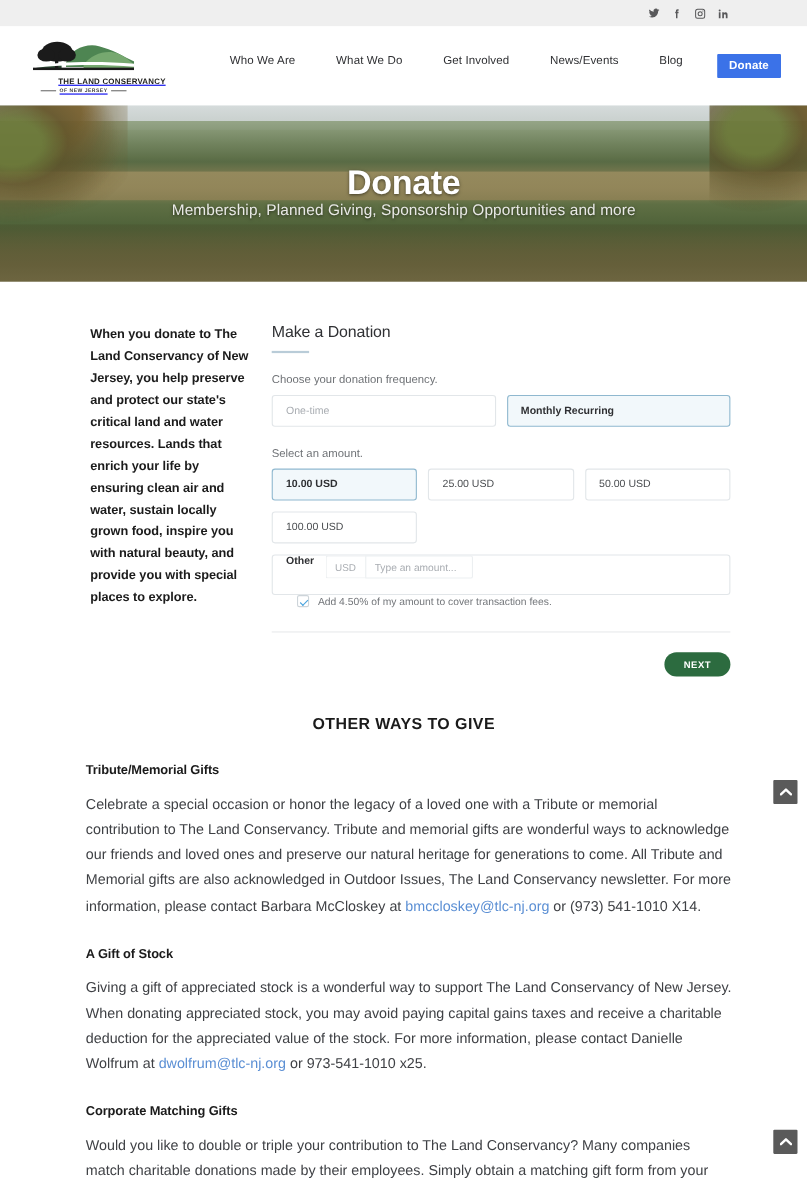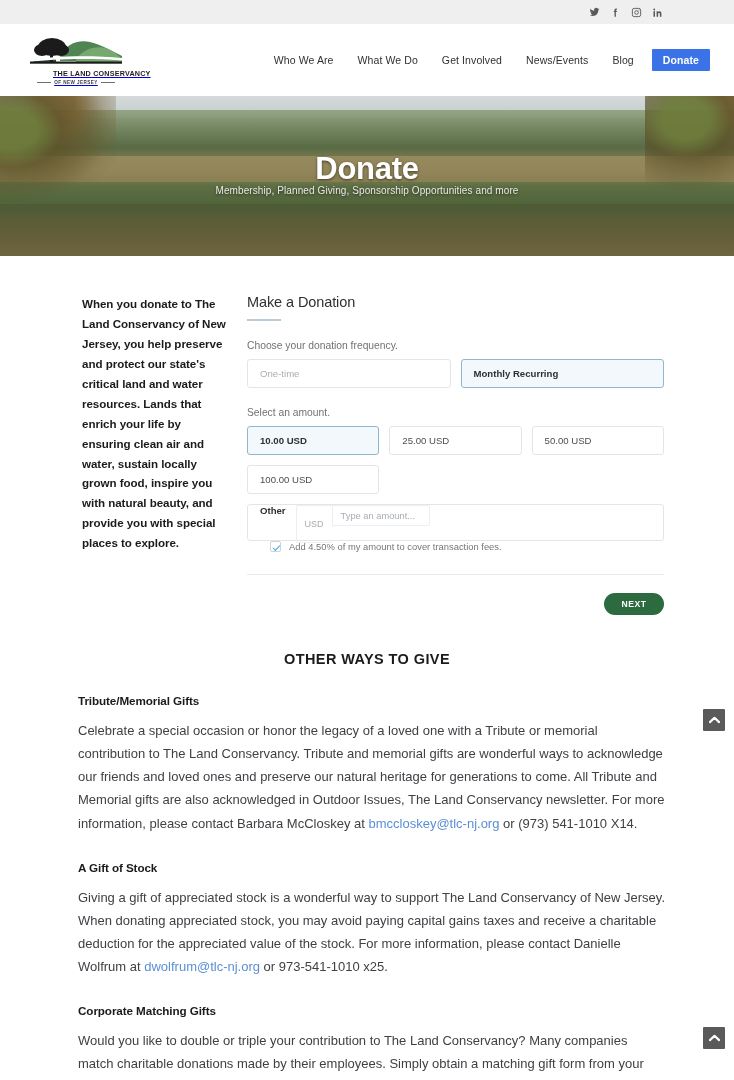--- a/index.html
+++ b/index.html
@@ -42,21 +42,21 @@
   .logo-sub {
     display: flex; align-items: center; justify-content: center; gap: 3px;
     margin-top: 2px;
   }
   .logo-sub .ln { height: 1px; width: 14px; background: #6f6f6f; }
   .logo-sub span.t {
     font-size: 4.6px; letter-spacing: .45px; color: #3a3a3a; font-weight: 700;
     white-space: nowrap;
   }
 
-  .nav { margin-left: auto; display: flex; align-items: center; gap: 0; }
+  .nav { margin-left: auto; display: flex; gap: 13px; }
   .nav a {
     font-size: 10.5px; color: #2f3033; text-decoration: none;
     padding: 0 12px; letter-spacing: .1px; white-space: nowrap;
   }
   .nav a.donate {
     background: #3b72e8; color: #fff; font-weight: 700;
     padding: 5px 11px; margin-left: 6px; border-radius: 1px;
   }
 
   
@@ -95,21 +95,21 @@
   }
   .hero .inner {
     position: absolute; inset: 0; display: flex; flex-direction: column;
     align-items: center; justify-content: center; padding-bottom: 4px;
   }
   .hero h1 {
     font-size: 31px; font-weight: 700; color: #ffffff; letter-spacing: -.3px;
     text-shadow: 0 1px 3px rgba(0,0,0,.55); line-height: 1;
   }
   .hero .sub {
-    margin-top: 1px; font-size: 10px; color: #e9e9e6; font-weight: 400;
+    margin-top: 1px; font-size: 14px; color: #e9e9e6; font-weight: 400;
     text-shadow: 0 1px 3px rgba(0,0,0,.6); letter-spacing: .1px;
   }
 
   
   .content { padding: 0 0 0 0; }
   .cols { display: flex; padding: 38px 70px 0 82px; gap: 0; }
   .leftcol { width: 165px; flex: none; padding-right: 18px; }
   .leftcol p {
     font-size: 11.6px; line-height: 1.72; color: #1b1b1b; font-weight: 700;
     letter-spacing: -.05px;
@@ -139,21 +139,21 @@
     border-color: #8fb8cf; background: #f2f8fb; color: #2f3033; font-weight: 700;
   }
 
   .other-box {
     margin-top: 10px; border: 1px solid #e2e6e9; border-radius: 3px;
     height: 37px; display: flex; padding: 0 12px; background: #fff;
   }
   .other-box .olabel { font-size: 9.6px; font-weight: 700; color: #2f3033; margin-right: 10px; }
   .other-box .ocur {
     font-size: 9px; color: #a9adb2; border: 1px solid #eceff1; border-right: none;
-    height: 38px; display: flex; align-items: center; padding: 0 8px; border-radius: 2px 0 0 2px;
+    height: 21px; display: flex; align-items: center; padding: 0 8px; border-radius: 2px 0 0 2px;
   }
   .other-box .oin {
     font-size: 9.3px; color: #a9adb2; border: 1px solid #eceff1;
     height: 21px; display: flex; align-items: center; padding: 0 8px; width: 98px;
     border-radius: 0 2px 2px 0;
   }
 
   .tip-label { font-size: 9.8px; color: #4a4d50; margin: 24px 0 7px; }
   .tip-row { display: flex; align-items: center; gap: 8px; margin-left: 23px; }
   .cbox {

